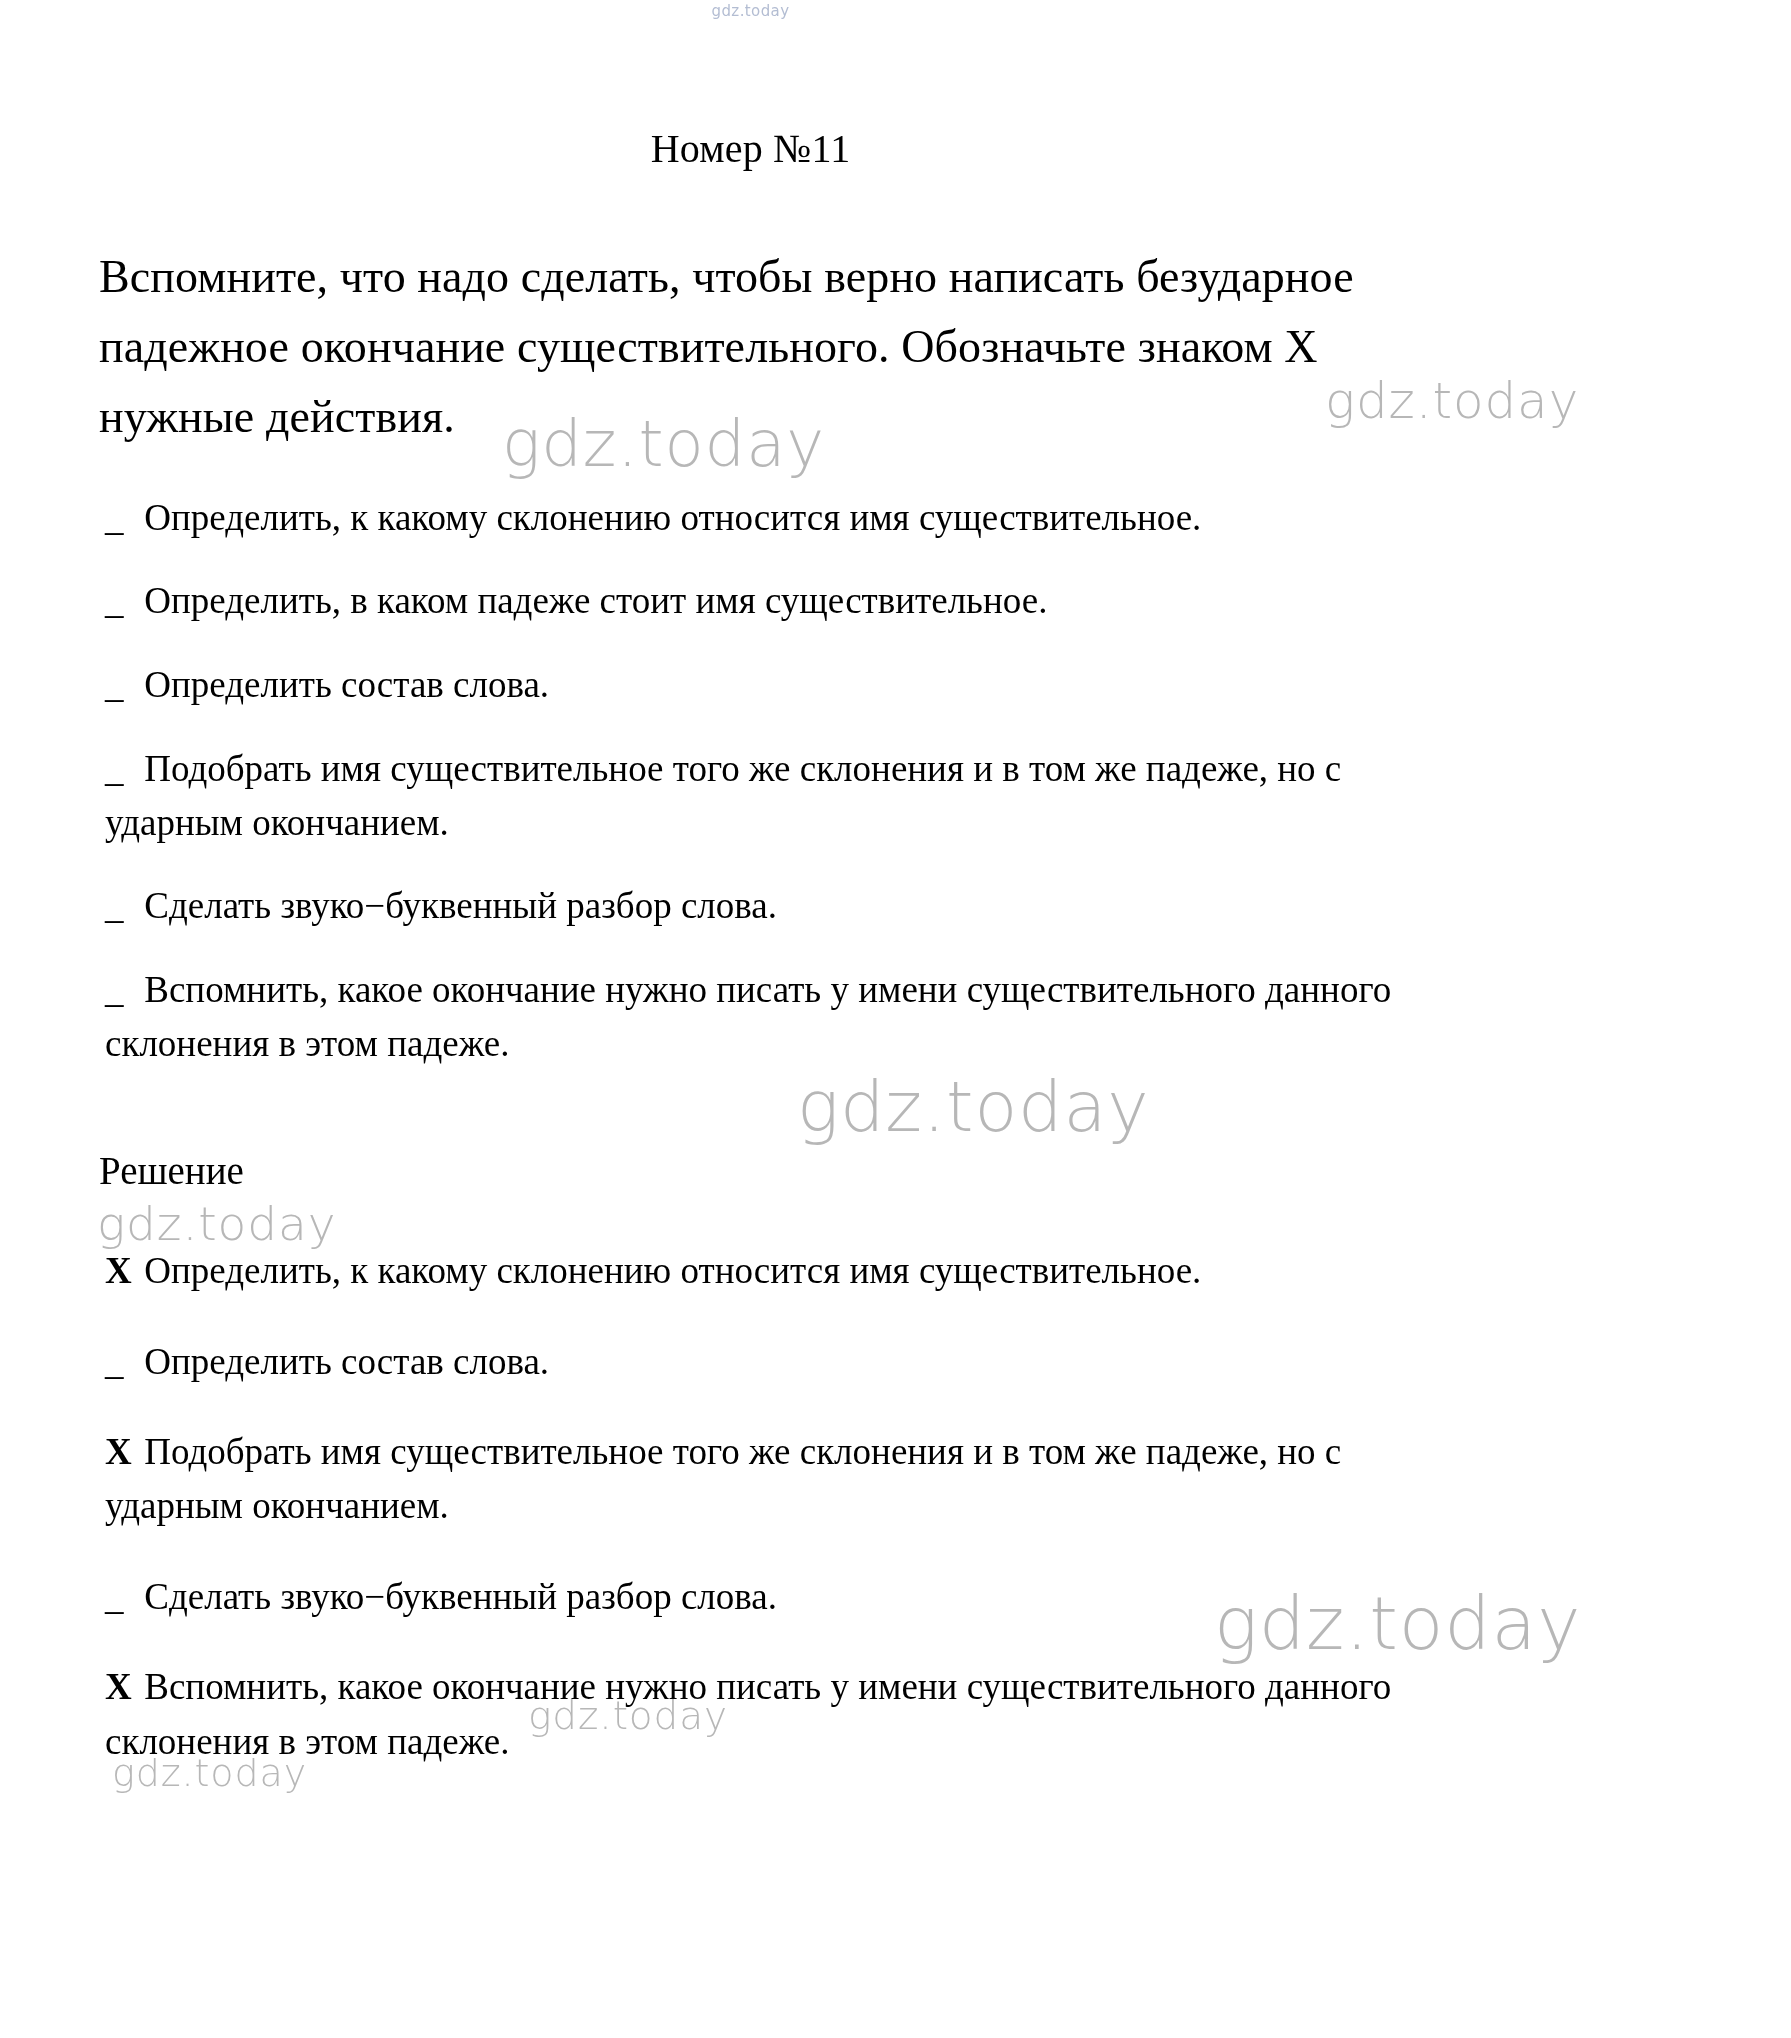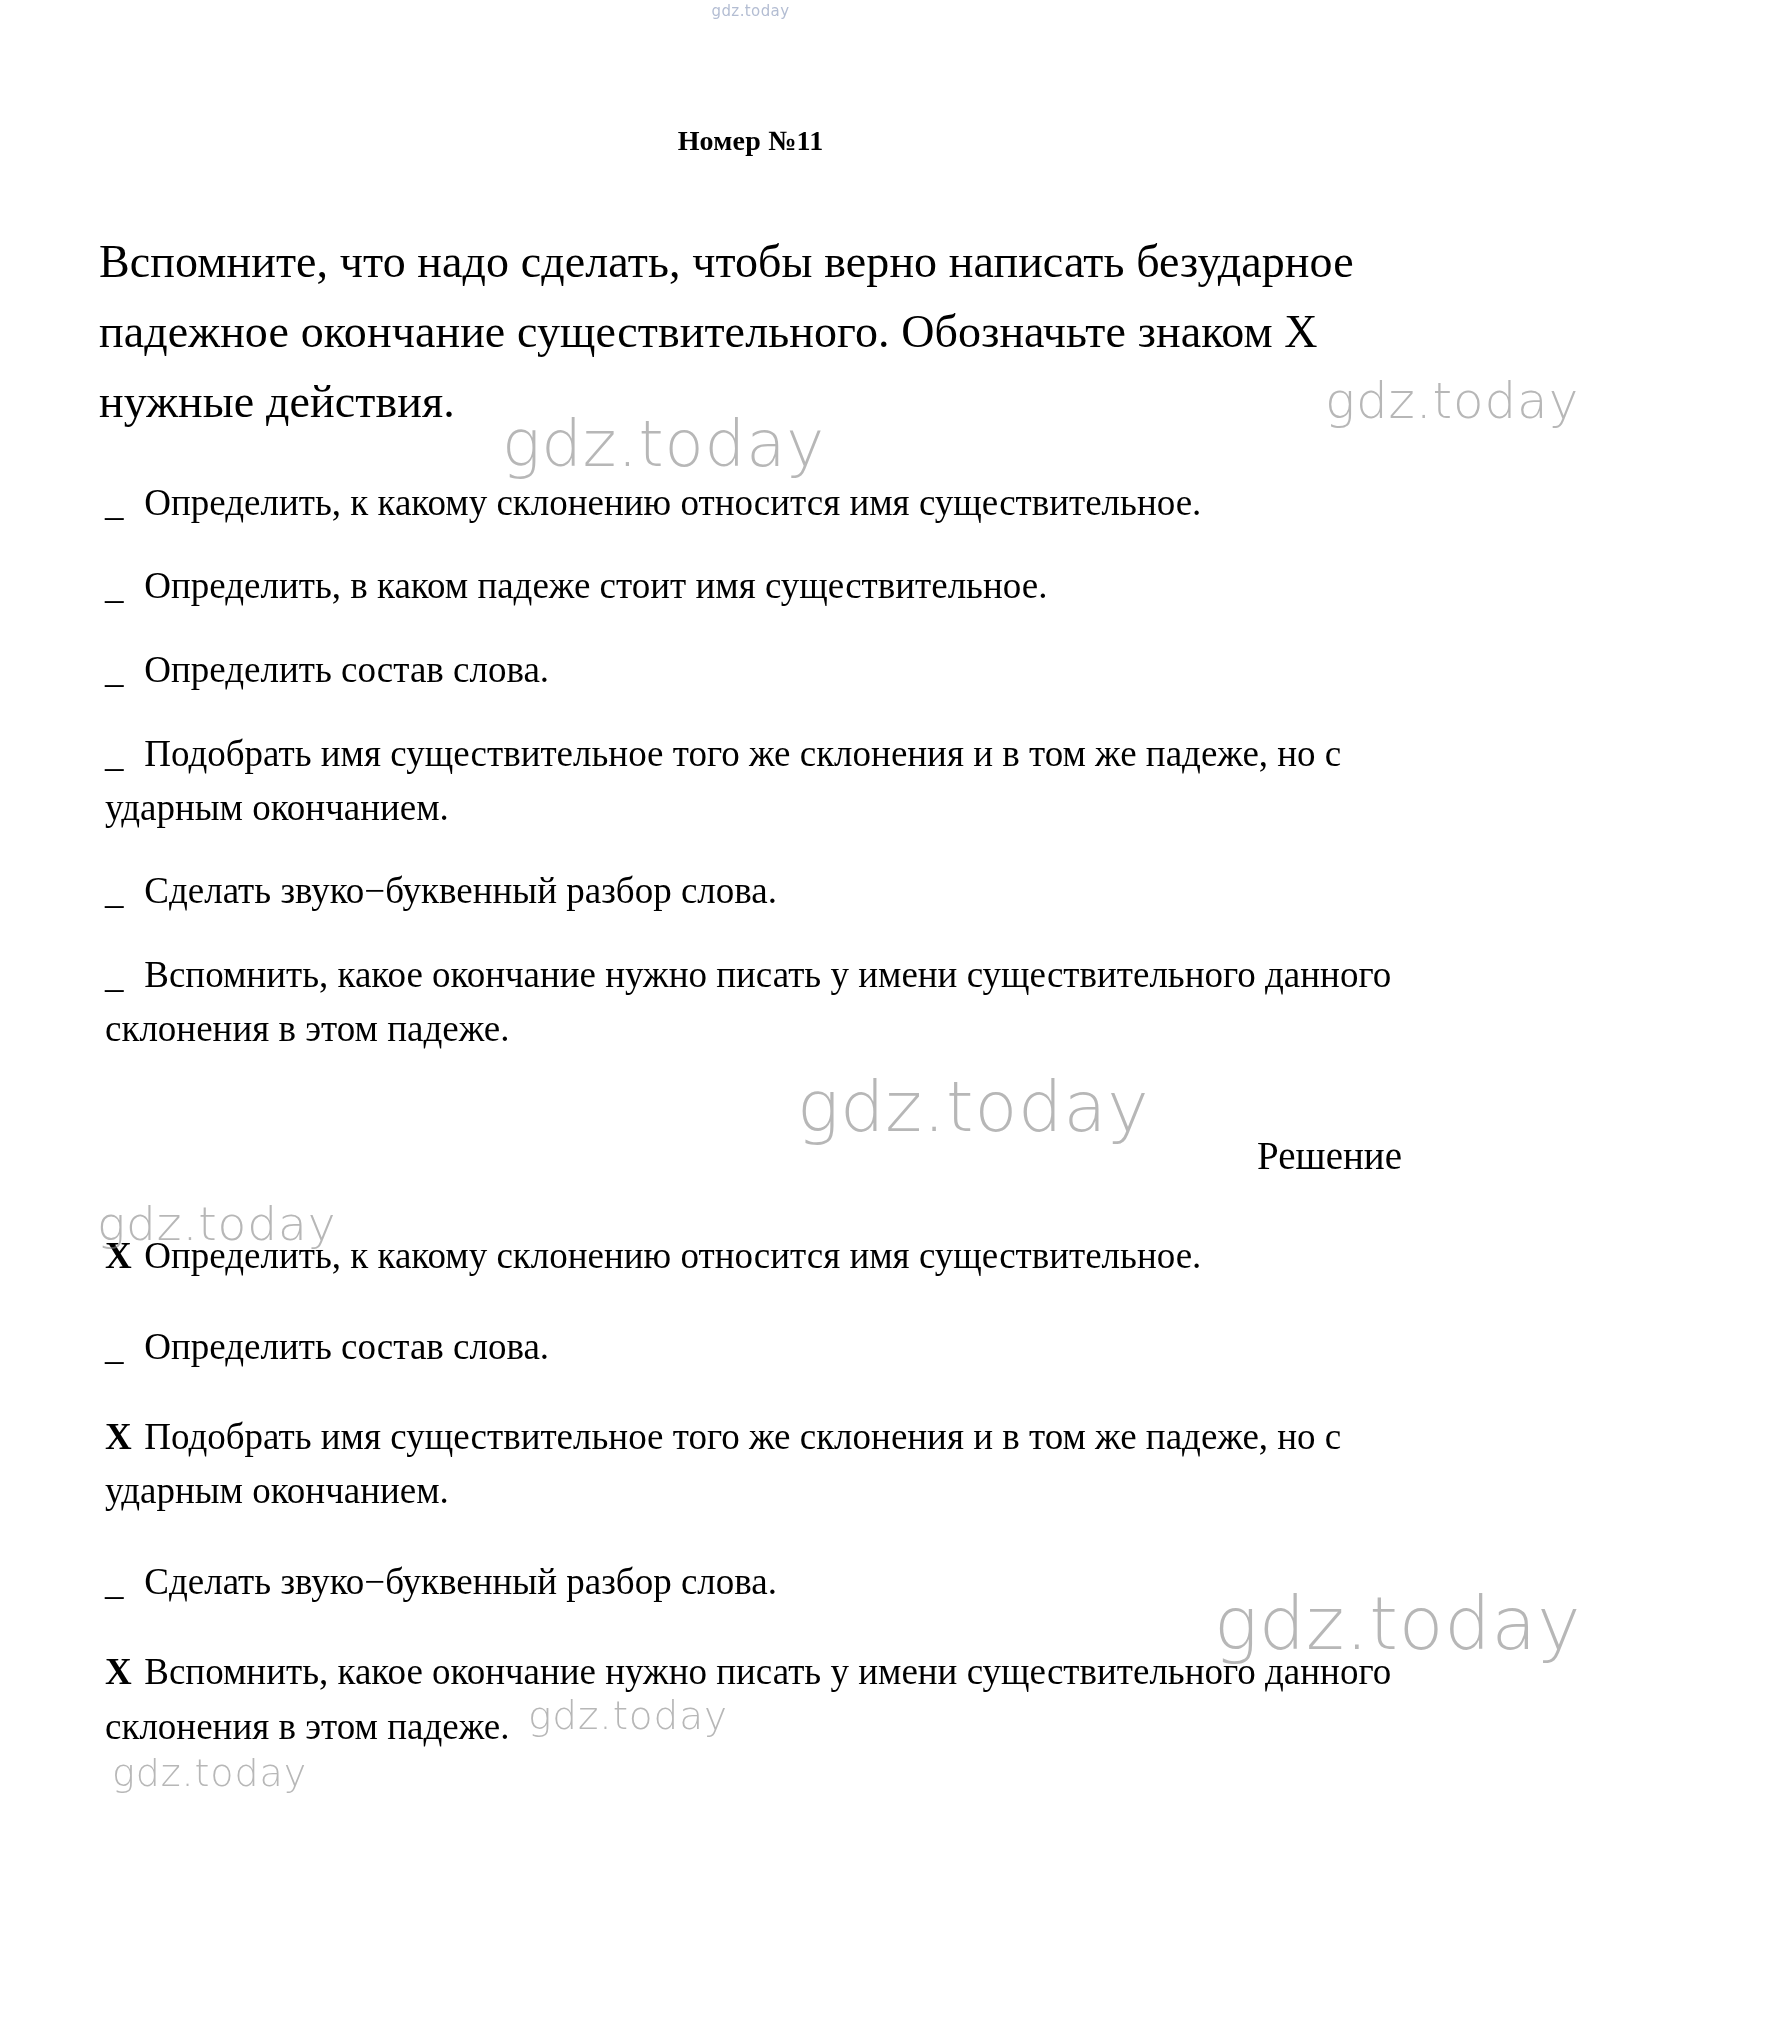--- a/index.html
+++ b/index.html
@@ -35,22 +35,22 @@
     font-size: 15px;
     letter-spacing: 0.4px;
     color: #9aa7c4;
     opacity: .75;
     white-space: nowrap;
   }
 
   
   .doc-title {
     text-align: center;
-    font-size: 28px;
-    font-weight: 700;
+    font-size: 40px;
+    font-weight: 400;
     margin: 0;
     padding-top: 125px;
     letter-spacing: 0.2px;
   }
 
   
   .intro {
     margin: 0;
     padding-top: 70px;
     font-size: 46px;
@@ -77,21 +77,21 @@
   }
   .mark.blank {
     font-weight: 400;
   }
 
   .task-list {
     padding-top: 21.5px;
   }
 
   .section-heading {
-    text-align: right;
+    text-align: left;
     font-size: 39px;
     margin: 0;
     padding-top: 59px;
     padding-bottom: 30px;
     font-weight: 400;
   }
 
   .answer-list li {
     padding: 15px 0 15px 0;
   }

